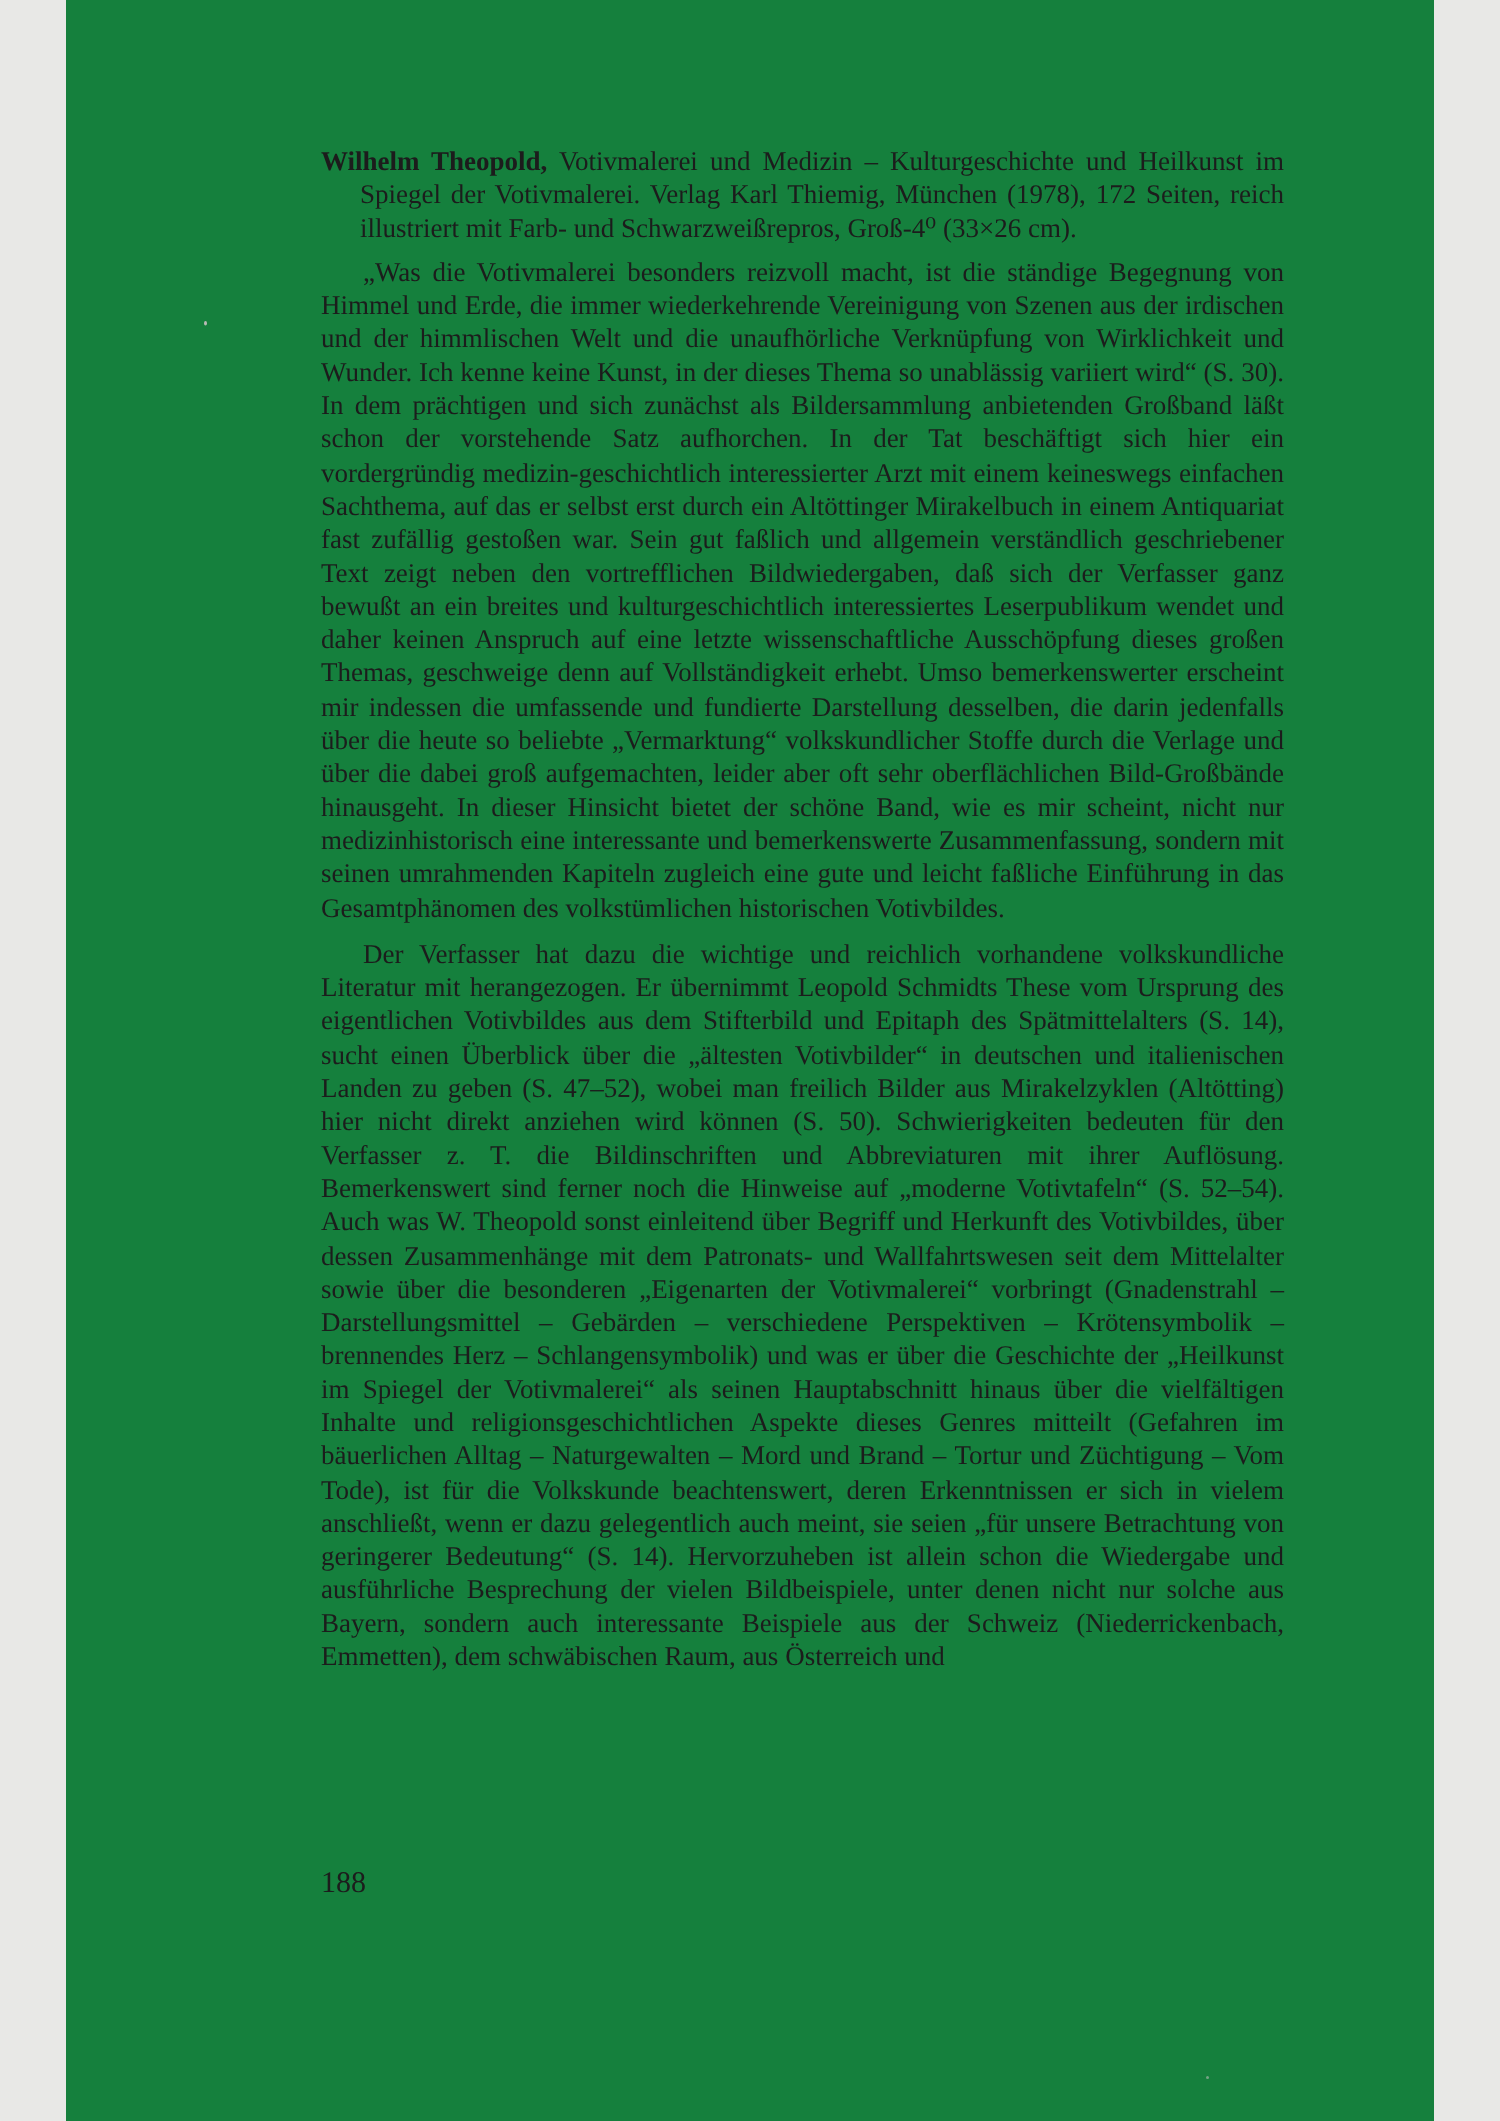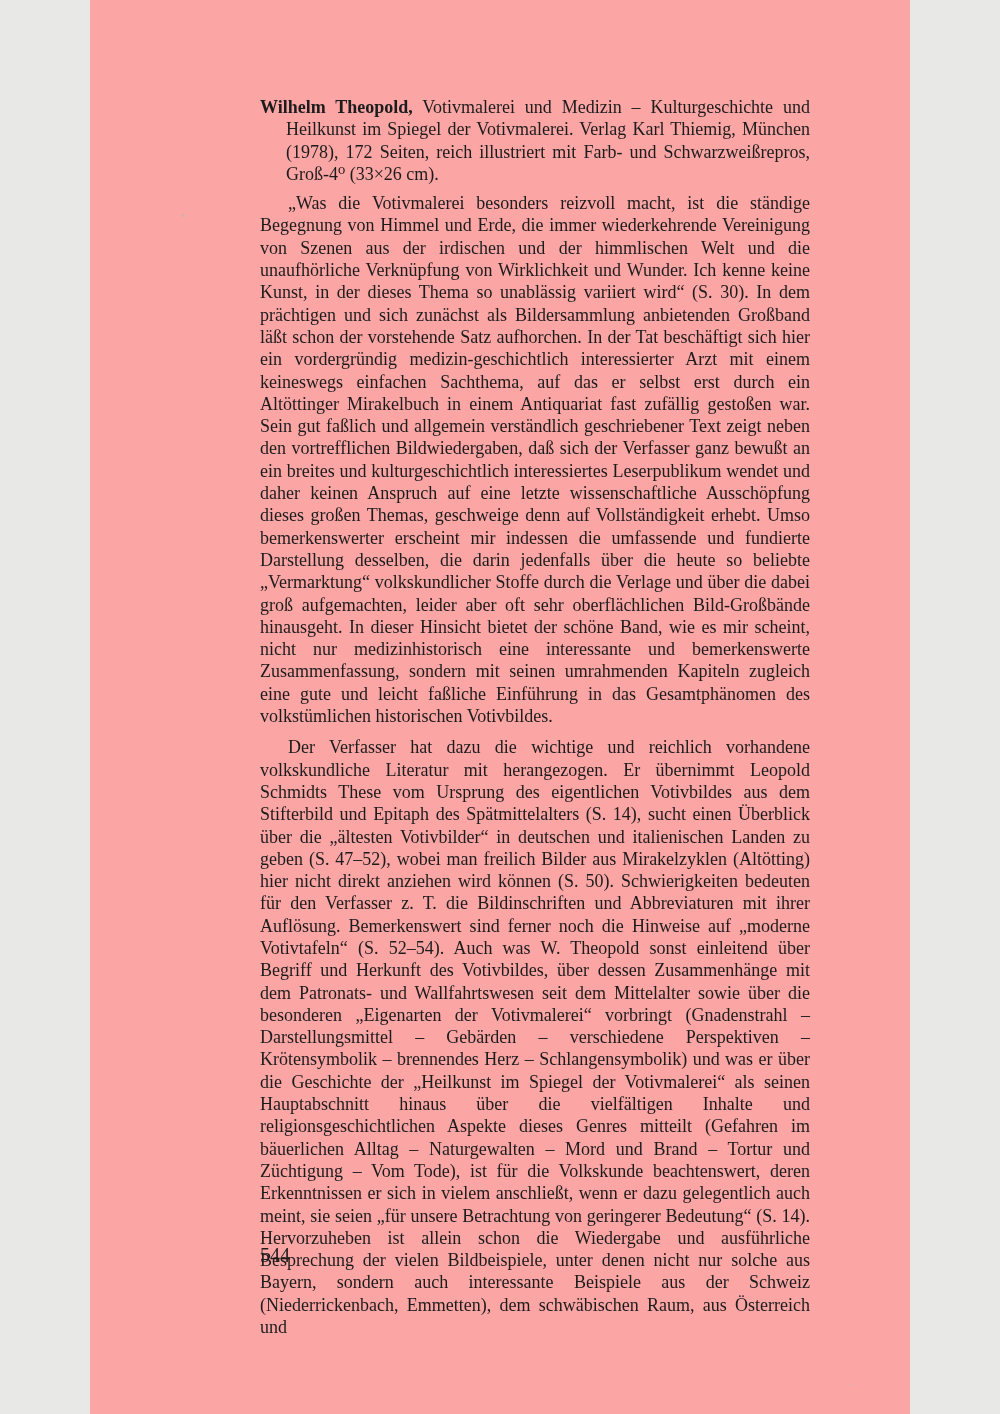--- a/index.html
+++ b/index.html
@@ -2,24 +2,24 @@
 <html lang="de"><head>
 <meta charset="utf-8">
 <style>
   html, body {
     margin: 0;
     padding: 0;
     background: #e8e8e6;
   }
   .page {
     position: relative;
-    width: 820px;
+    width: 912px;
     height: 1414px;
     margin: 0 auto;
-    background: #fca5a5;
+    background: #15803d;
     overflow: hidden;
     font-family: "Liberation Serif", "DejaVu Serif", serif;
     color: #1c1c1c;
   }
   .content {
     position: absolute;
     left: 170px;
     right: 100px;
     top: 96px;
   }
@@ -75,15 +75,15 @@
   <div class="content">
 
     <p class="citation" lang="de"><span class="author">Wilhelm Theopold,</span><span> Votivmalerei und Medizin – Kulturgeschichte und Heilkunst im Spiegel der Votivmalerei. Verlag Karl Thiemig, München (1978), 172 Seiten, reich illustriert mit Farb- und Schwarzweißrepros, Groß-4⁰ (33×26 cm).</span></p>
 
     <p class="body-par" lang="de">„Was die Votivmalerei besonders reizvoll macht, ist die ständige Begegnung von Himmel und Erde, die immer wiederkehrende Vereinigung von Szenen aus der irdischen und der himmlischen Welt und die unaufhörliche Verknüpfung von Wirklichkeit und Wunder. Ich kenne keine Kunst, in der dieses Thema so unablässig variiert wird“ (S. 30). In dem prächtigen und sich zunächst als Bildersammlung anbietenden Großband läßt schon der vorstehende Satz aufhorchen. In der Tat beschäftigt sich hier ein vordergründig medizin-geschichtlich interessierter Arzt mit einem keineswegs einfachen Sachthema, auf das er selbst erst durch ein Altöttinger Mirakelbuch in einem Antiquariat fast zufällig gestoßen war. Sein gut faßlich und allgemein verständlich geschriebener Text zeigt neben den vortrefflichen Bildwiedergaben, daß sich der Verfasser ganz bewußt an ein breites und kulturgeschichtlich interessiertes Leserpublikum wendet und daher keinen Anspruch auf eine letzte wissenschaftliche Ausschöpfung dieses großen Themas, geschweige denn auf Vollständigkeit erhebt. Umso bemerkenswerter erscheint mir indessen die umfassende und fundierte Darstellung desselben, die darin jedenfalls über die heute so beliebte „Vermarktung“ volkskundlicher Stoffe durch die Verlage und über die dabei groß aufgemachten, leider aber oft sehr oberflächlichen Bild-Großbände hinausgeht. In dieser Hinsicht bietet der schöne Band, wie es mir scheint, nicht nur medizinhistorisch eine interessante und bemerkenswerte Zusammenfassung, sondern mit seinen umrahmenden Kapiteln zugleich eine gute und leicht faßliche Einführung in das Gesamtphänomen des volkstümlichen historischen Votivbildes.</p>
 
     <p class="body-par" lang="de">Der Verfasser hat dazu die wichtige und reichlich vorhandene volkskundliche Literatur mit herangezogen. Er übernimmt Leopold Schmidts These vom Ursprung des eigentlichen Votivbildes aus dem Stifterbild und Epitaph des Spätmittelalters (S. 14), sucht einen Überblick über die „ältesten Votivbilder“ in deutschen und italienischen Landen zu geben (S. 47–52), wobei man freilich Bilder aus Mirakelzyklen (Altötting) hier nicht direkt anziehen wird können (S. 50). Schwierigkeiten bedeuten für den Verfasser z. T. die Bildinschriften und Abbreviaturen mit ihrer Auflösung. Bemerkenswert sind ferner noch die Hinweise auf „moderne Votivtafeln“ (S. 52–54). Auch was W. Theopold sonst einleitend über Begriff und Herkunft des Votivbildes, über dessen Zusammenhänge mit dem Patronats- und Wallfahrtswesen seit dem Mittelalter sowie über die besonderen „Eigenarten der Votivmalerei“ vorbringt (Gnadenstrahl – Darstellungsmittel – Gebärden – verschiedene Perspektiven – Krötensymbolik – brennendes Herz – Schlangensymbolik) und was er über die Geschichte der „Heilkunst im Spiegel der Votivmalerei“ als seinen Hauptabschnitt hinaus über die vielfältigen Inhalte und religionsgeschichtlichen Aspekte dieses Genres mitteilt (Gefahren im bäuerlichen Alltag – Naturgewalten – Mord und Brand – Tortur und Züchtigung – Vom Tode), ist für die Volkskunde beachtenswert, deren Erkenntnissen er sich in vielem anschließt, wenn er dazu gelegentlich auch meint, sie seien „für unsere Betrachtung von geringerer Bedeutung“ (S. 14). Hervorzuheben ist allein schon die Wiedergabe und ausführliche Besprechung der vielen Bildbeispiele, unter denen nicht nur solche aus Bayern, sondern auch interessante Beispiele aus der Schweiz (Niederrickenbach, Emmetten), dem schwäbischen Raum, aus Österreich und</p>
 
   </div>
 
-  <div class="page-number">544</div>
+  <div class="page-number">188</div>
 
 </div>
 
 </body></html>

